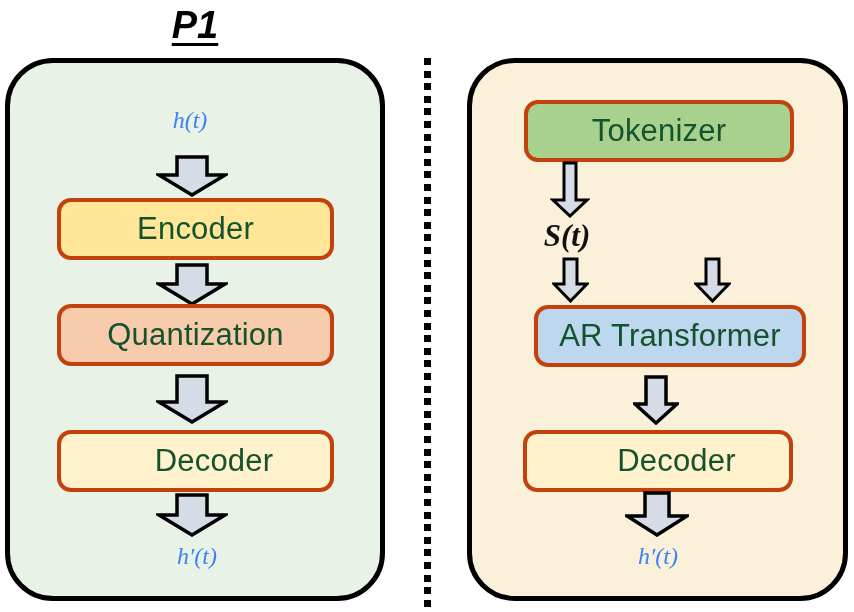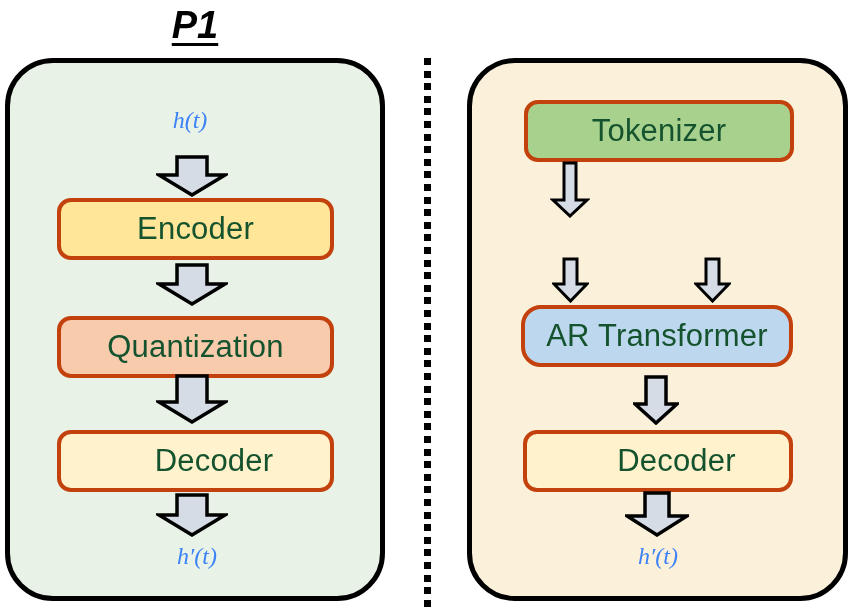--- a/index.html
+++ b/index.html
@@ -79,21 +79,21 @@
   </svg>
 
   <div class="abs node fill-encoder" style="left:57px;top:198px;width:277px;height:62px;">
     <span>Encoder</span>
   </div>
 
   <svg class="abs arrow" style="left:156px;top:263px;" width="72" height="43" viewBox="0 0 72 43">
     <polygon points="21,2 51,2 51,21 69,21 36,41 3,21 21,21" stroke-width="3.5"></polygon>
   </svg>
 
-  <div class="abs node fill-quant" style="left:57px;top:316px;width:277px;height:62px;">
+  <div class="abs node fill-quant" style="left:57px;top:304px;width:277px;height:62px;">
     <span>Quantization</span>
   </div>
 
   <svg class="abs arrow" style="left:156px;top:374px;" width="72" height="50" viewBox="0 0 72 50">
     <polygon points="21,2 51,2 51,28 69,28 36,48 3,28 21,28" stroke-width="3.5"></polygon>
   </svg>
 
   <div class="abs node fill-decoder" style="left:57px;top:430px;width:277px;height:62px;">
     <span>Decoder</span>
   </div>
@@ -105,29 +105,30 @@
   <div class="abs mathlabel" style="left:97px;top:536px;width:200px;">h′(t)</div>
 
   <div class="abs node fill-tokenizer" style="left:524px;top:100px;width:270px;height:62px;">
     <span>Tokenizer</span>
   </div>
 
   <svg class="abs arrow" style="left:550px;top:161px;" width="40" height="57" viewBox="0 0 40 57">
     <polygon points="14,2 26,2 26,39 37,39 20,55 3,39 14,39" stroke-width="3"></polygon>
   </svg>
 
+  <div class="abs scriptlabel" style="left:517px;top:216px;width:100px;">S(t)</div>
 
   <svg class="abs arrow" style="left:552px;top:257px;" width="37" height="46" viewBox="0 0 37 46">
     <polygon points="12,2 25,2 25,27 35,27 18.5,44 2,27 12,27" stroke-width="3"></polygon>
   </svg>
   <svg class="abs arrow" style="left:694px;top:257px;" width="37" height="46" viewBox="0 0 37 46">
     <polygon points="12,2 25,2 25,27 35,27 18.5,44 2,27 12,27" stroke-width="3"></polygon>
   </svg>
 
-  <div class="abs node fill-ar" style="left:521px;top:305px;width:272px;height:62px;border-radius:20px;">
+  <div class="abs node fill-ar" style="left:534px;top:305px;width:272px;height:62px;">
     <span>AR Transformer</span>
   </div>
 
   <svg class="abs arrow" style="left:633px;top:375px;" width="46" height="50" viewBox="0 0 46 50">
     <polygon points="13,2 33,2 33,29 44,29 23,48 2,29 13,29" stroke-width="3.5"></polygon>
   </svg>
 
   <div class="abs node fill-decoder" style="left:523px;top:430px;width:270px;height:62px;">
     <span>Decoder</span>
   </div>

